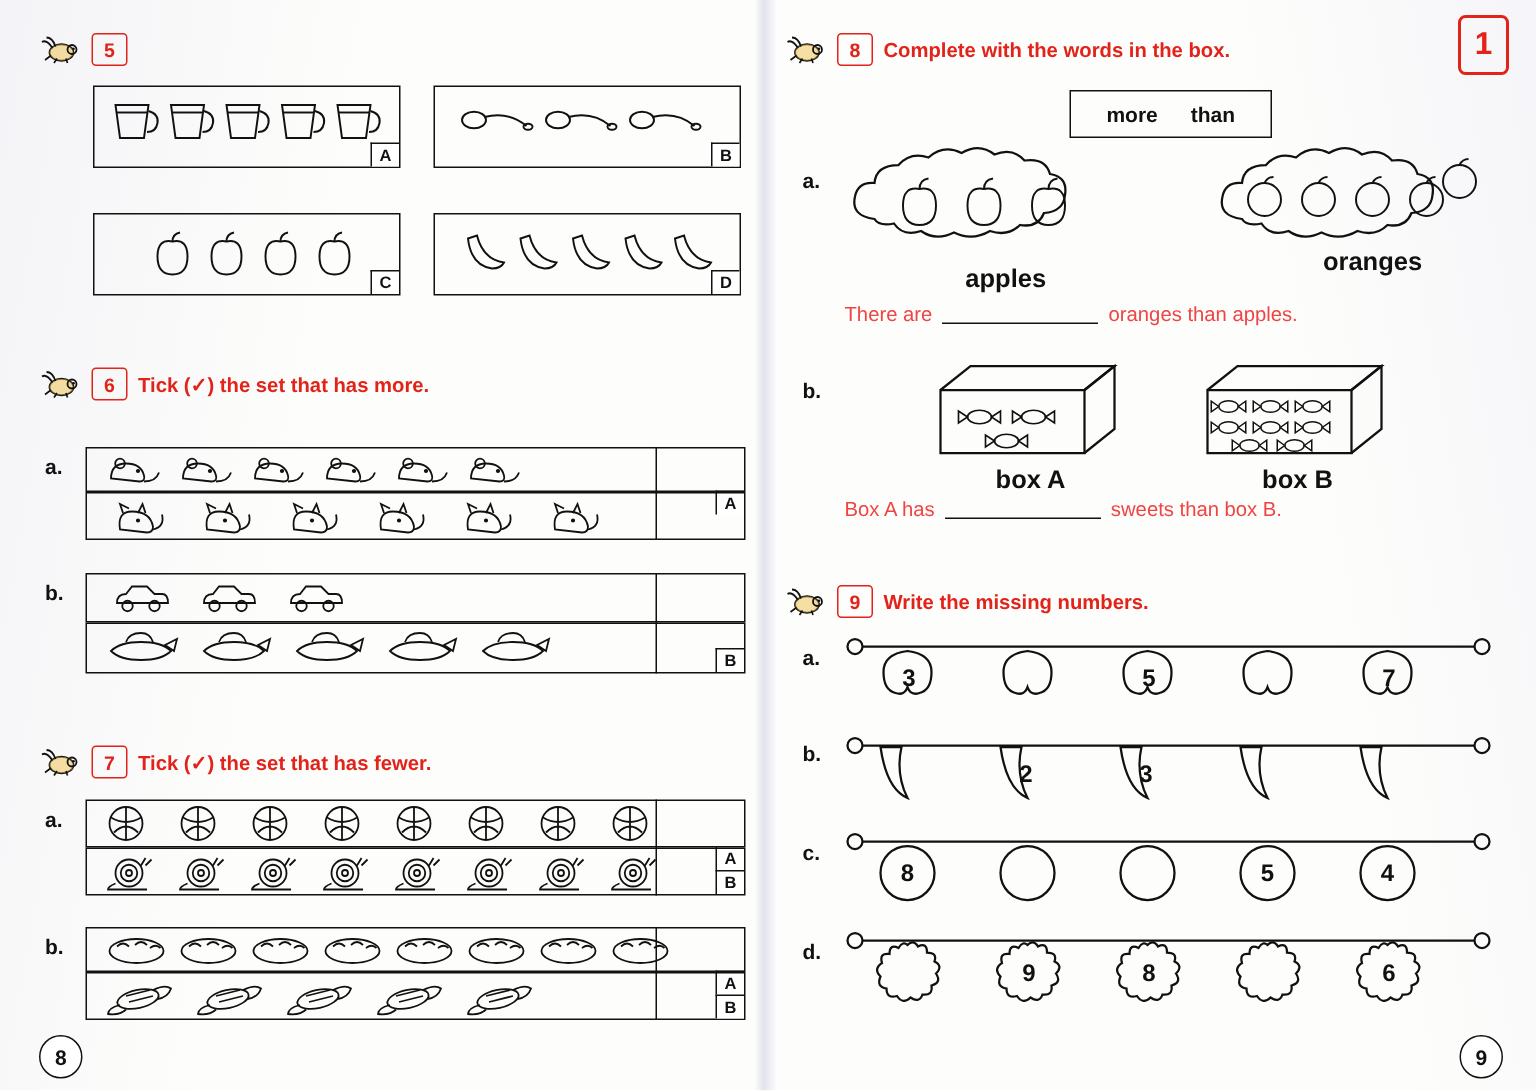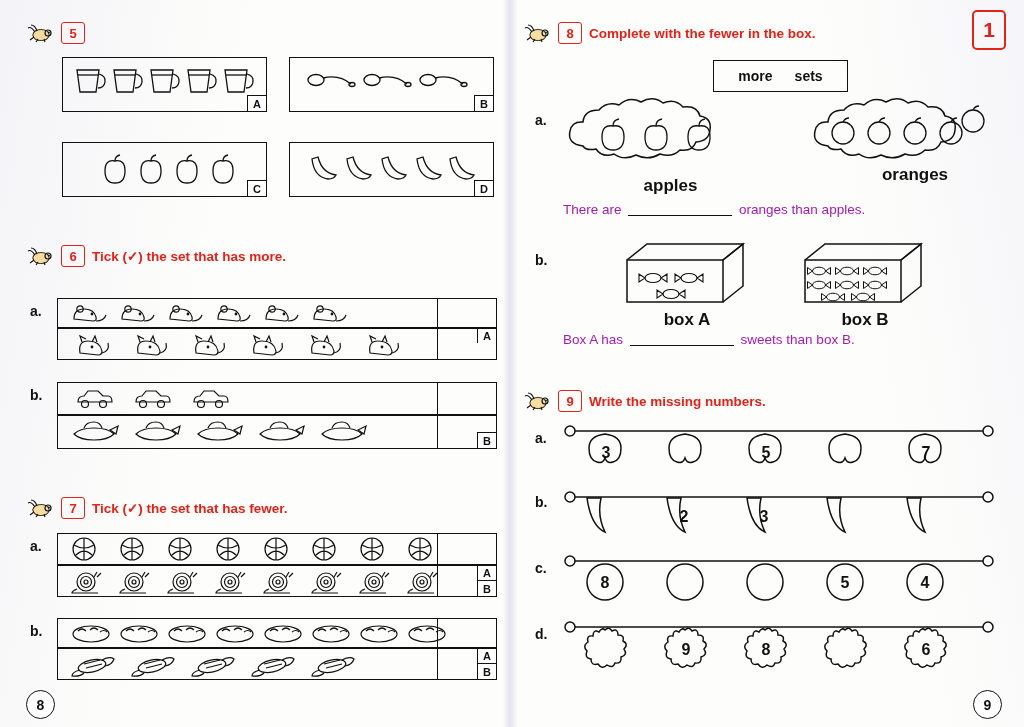--- a/index.html
+++ b/index.html
@@ -97,21 +97,21 @@
   }
   .item-letter {
     position: absolute;
     font-size: 14px;
     font-weight: bold;
     color: #111;
   }
   .plain-text {
     position: absolute;
     font-size: 13.5px;
-    color: #a21caf;
+    color: #ef4444;
     white-space: nowrap;
   }
   .blank-line {
     display: inline-block;
     width: 104px;
     border-bottom: 1px solid #111;
     height: 12px;
     margin: 0 3px;
     vertical-align: -2px;
   }
@@ -670,26 +670,26 @@
           <ellipse cx="15" cy="12" rx="8" ry="5.5" fill="none" stroke="#111" stroke-width="1.2"></ellipse>
           <ellipse cx="15" cy="12" rx="8" ry="5.5" fill="#f0c14b" opacity="0.5"></ellipse>
           <path d="M9 9 Q5 3 2 5" fill="none" stroke="#111" stroke-width="1.2"></path>
           <path d="M11 8 Q9 2 5 2" fill="none" stroke="#111" stroke-width="1.2"></path>
           <circle cx="22" cy="10" r="3" fill="none" stroke="#111" stroke-width="1.2"></circle>
           <circle cx="23" cy="9.5" r="0.9" fill="#111"></circle>
           <path d="M8 14 L4 17 M12 16 L10 19 M18 16 L19 19" stroke="#111" stroke-width="1.1" fill="none"></path>
         </svg>
       </span>
       <span class="num-box">8</span>
-      <span class="ex-title">Complete with the fewer in the box.</span>
+      <span class="ex-title">Complete with the words in the box.</span>
     </div>
 
     <div class="word-box" style="left:208px; top:60px; width:135px; height:32px;">
       <span>more</span>
-      <span>sets</span>
+      <span>than</span>
     </div>
 
     <span class="item-letter" style="left:30px; top:112px;">a.</span>
 
     <div style="position:absolute; left:58px; top:100px;">
       <svg width="215" height="72" viewBox="0 0 215 72">
         <path d="M20 46 q-16 -2 -13 -15 q2 -10 13 -9 q1 -12 16 -12 q8 -9 20 -5 q10 -9 22 -3 q12 -7 22 1 q12 -5 20 4 q14 -2 17 9 q12 2 10 14 q-1 11 -14 12 q-4 10 -16 8 q-8 8 -20 4 q-12 7 -24 1 q-12 6 -22 -1 q-12 4 -18 -5 q-10 2 -13 -3z" fill="none" stroke="#111" stroke-width="1.5"></path>
         <g fill="none" stroke="#111" stroke-width="1.3">
           <g transform="translate(40,20)">
               <path d="M10 6 q-11 -2 -11 11 q0 13 11 13 q11 0 11 -13 q0 -13 -11 -11z"></path>

